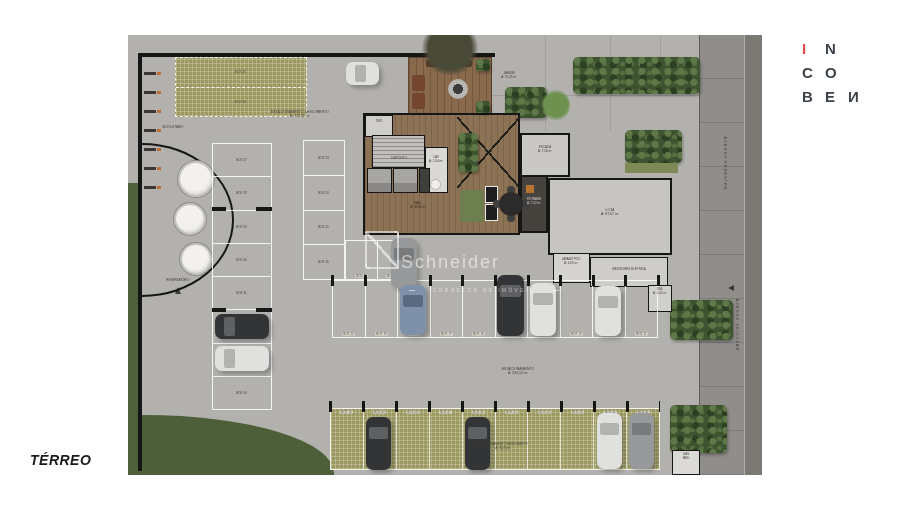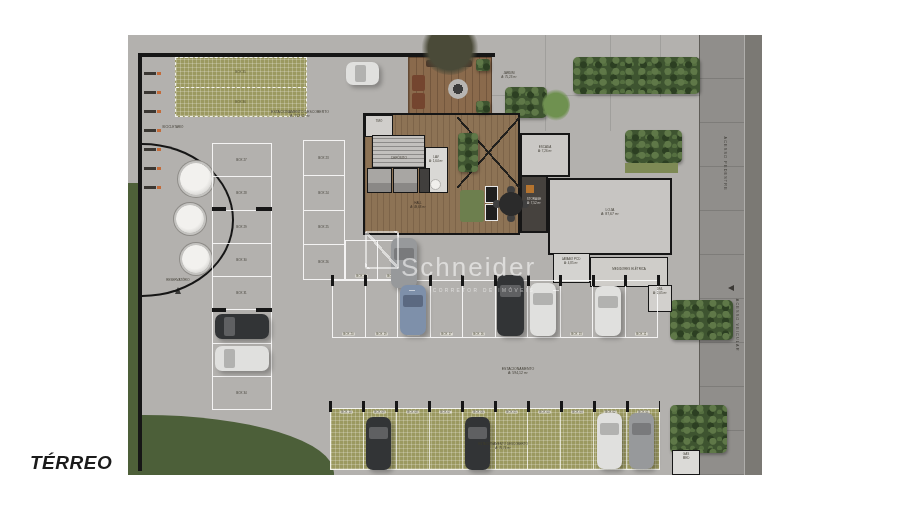--- a/index.html
+++ b/index.html
@@ -63,31 +63,31 @@
     linear-gradient(to bottom right,transparent calc(50% - 1px),#22201d calc(50% - 1px) calc(50% + 1px),transparent calc(50% + 1px));}
 
   .tri-up{width:0;height:0;border-left:3px solid transparent;border-right:3px solid transparent;border-bottom:7px solid #3a3a38;}
   .tri-left{width:0;height:0;border-top:3px solid transparent;border-bottom:3px solid transparent;border-right:6px solid #3b3935;}
 
   
   .watermark{position:absolute;left:235px;top:190px;width:220px;height:80px;color:rgba(255,255,255,.55);z-index:8;}
   .wm-icon{position:absolute;left:2px;top:6px;width:30px;height:34px;border:2px solid currentColor;border-radius:2px;
     background:linear-gradient(to top right,transparent 47%,currentColor 47% 53%,transparent 53%);}
   .wm-n1{position:absolute;left:46px;top:0;font-size:26px;letter-spacing:2px;}
-  .wm-n2{position:absolute;left:38px;top:27px;font-size:26px;letter-spacing:2px;}
+  .wm-n2{position:absolute;left:38px;top:27px;font-size:18px;letter-spacing:2px;}
   .wm-tag{position:absolute;left:46px;top:62px;width:150px;display:flex;align-items:center;gap:5px;}
   .wm-tag .ln{flex:1;border-top:1px solid currentColor;}
   .wm-tag .tx{font-size:6px;letter-spacing:3px;white-space:nowrap;transform:scale(.8);transform-origin:center;}
 
   
   #logo{position:absolute;left:802px;top:40px;color:#3c4249;z-index:9;}
   #logo .lrow{height:24px;}
   #logo .lt{display:inline-block;width:23px;font-size:15px;font-weight:bold;}
   #logo .red{color:#e14b4b;}
-  #floor-title{position:absolute;left:30px;top:452px;font-size:19px;font-weight:bold;font-style:italic;
+  #floor-title{position:absolute;left:30px;top:452px;font-size:14px;font-weight:bold;font-style:italic;
     letter-spacing:.5px;color:#1b1b1b;z-index:9;}
 </style>
 </head>
 <body>
 
 <div id="stage">
 
   <div id="plan">
 
     <div class="abs" style="left:572px;top:0;width:62px;height:440px;background-color:#908e8b;background-image:repeating-linear-gradient(180deg,transparent 0 43px,rgba(0,0,0,.13) 43px 44px);"></div>
@@ -399,15 +399,26 @@
       <div class="wm-icon"></div>
       <div class="wm-n2">Schneider</div>
       <div class="wm-tag">
         <span class="ln"></span>
         <span class="tx">CORRETOR DE IMÓVEIS</span>
         <span class="ln"></span>
       </div>
     </div>
   </div>
 
+  <div id="logo">
+    <div class="lrow">
+      <span class="lt red">I</span><span class="lt">N</span>
+    </div>
+    <div class="lrow">
+      <span class="lt">C</span><span class="lt">O</span>
+    </div>
+    <div class="lrow">
+      <span class="lt">B</span><span class="lt">E</span><span class="lt">И</span>
+    </div>
+  </div>
 
   <div id="floor-title">TÉRREO</div>
 </div>
 
 </body></html>

